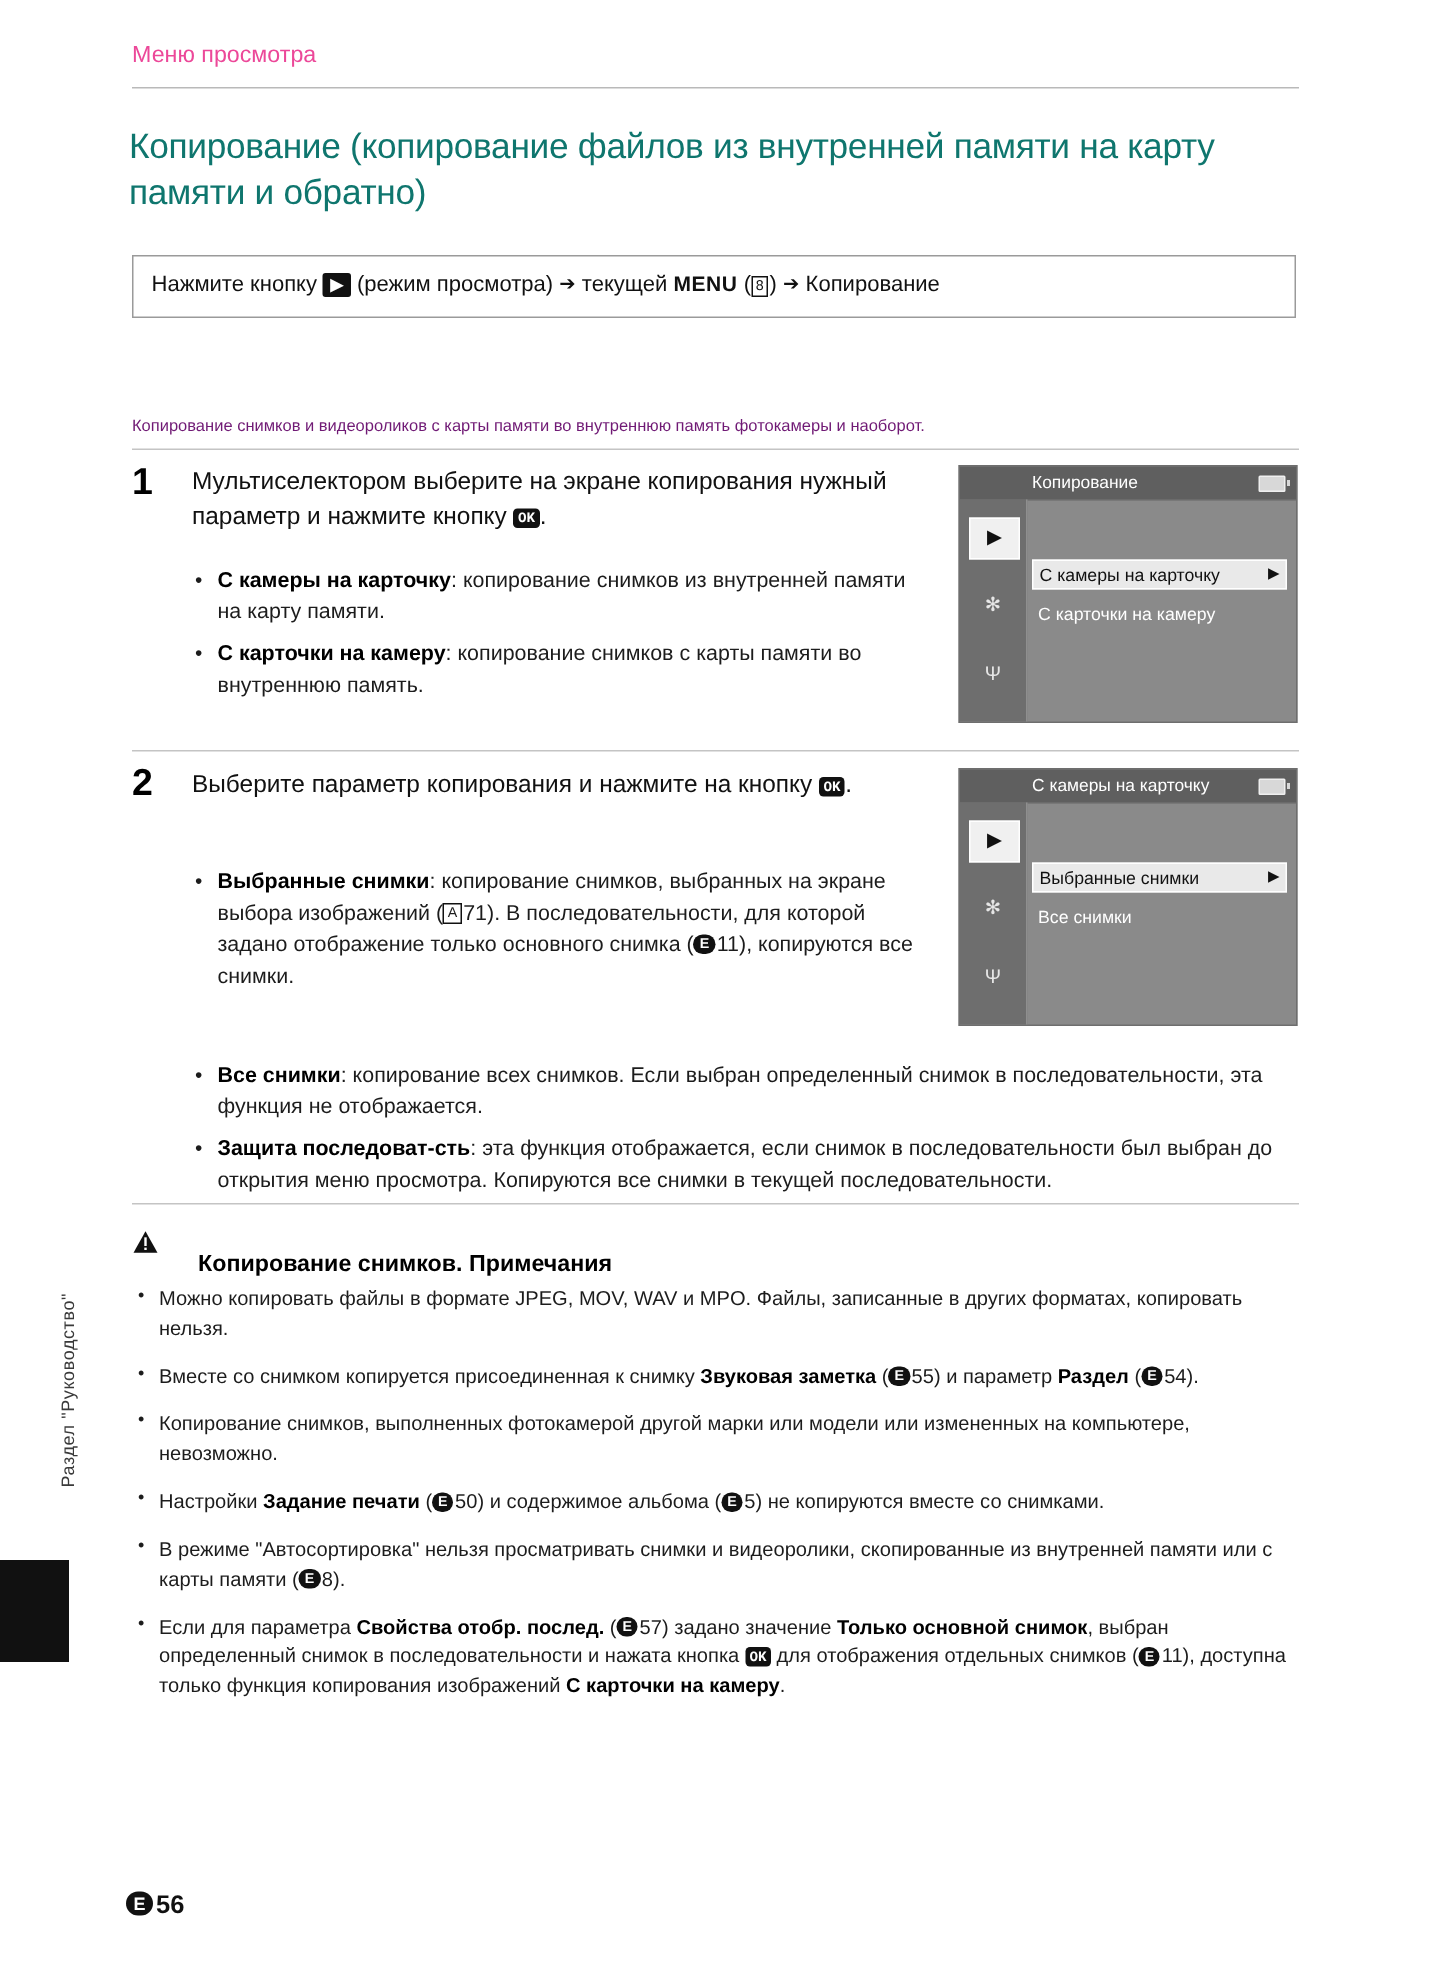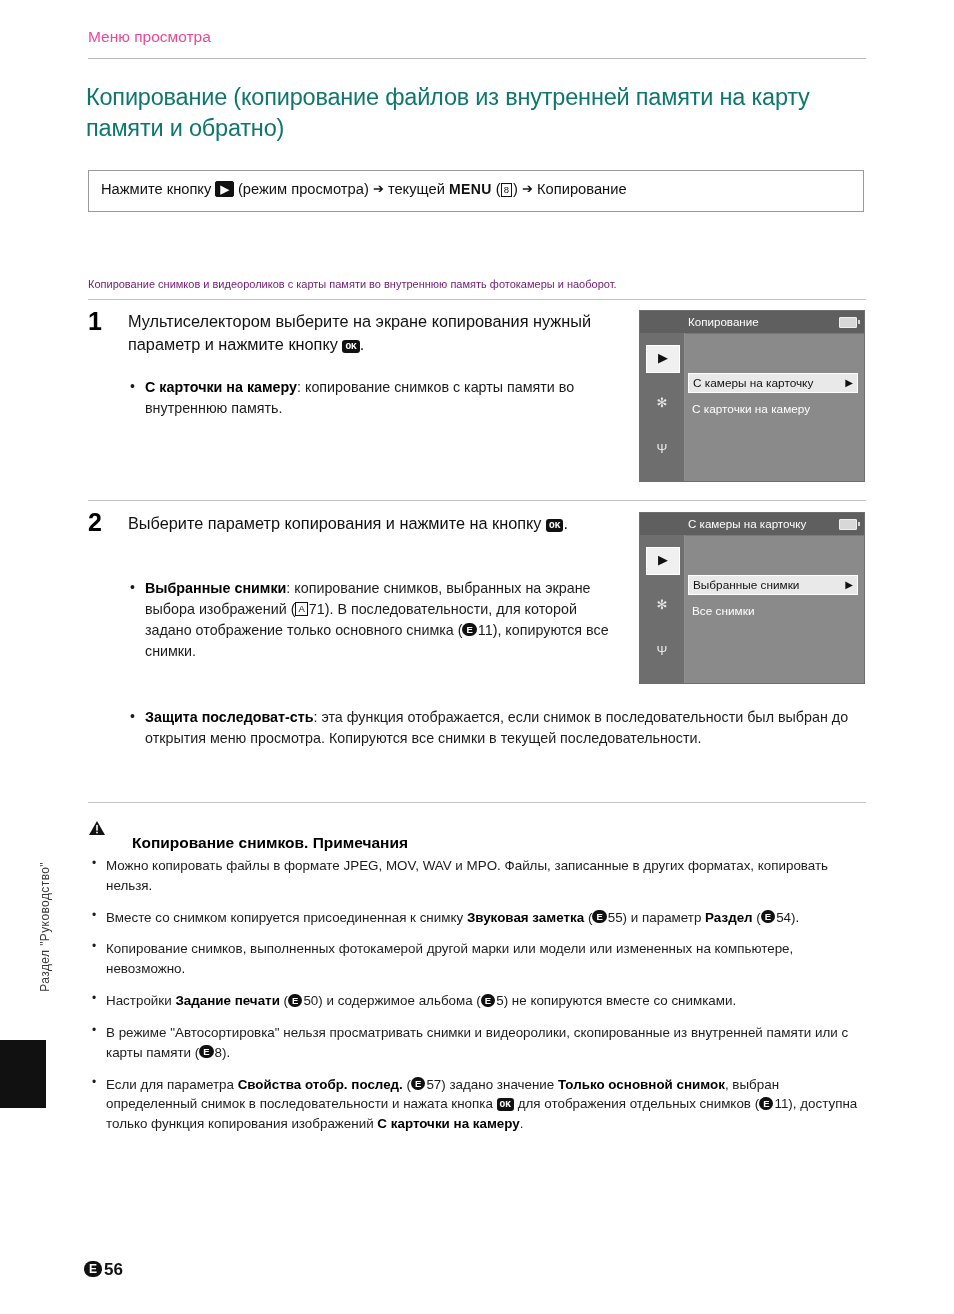--- a/index.html
+++ b/index.html
@@ -393,20 +393,23 @@
   <div class="sep" id="sep1"></div>
   <div class="sep" id="sep2"></div>
   <div class="sep" id="sep3"></div>
 
   <div class="stepnum" style="left:88px; top:307px;">1</div>
   <div class="steptext" style="left:128px; top:310px; width:492px;">
     <span>Мультиселектором выберите на экране копирования нужный параметр и нажмите кнопку&nbsp;</span><span class="okglyph">OK</span><span>.</span>
   </div>
   <div class="bullets" style="left:128px; top:377px; width:492px;">
     <div class="b">
+      <b>С камеры на карточку</b><span>: копирование снимков из внутренней памяти на карту памяти.</span>
+    </div>
+    <div class="b">
       <b>С карточки на камеру</b><span>: копирование снимков с карты памяти во внутреннюю память.</span>
     </div>
   </div>
 
   <div class="screen" style="left:639px; top:310px;">
     <div class="titlebar">
       <div class="t">Копирование</div>
       <div class="battery"></div>
     </div>
     <div class="rail">
@@ -428,20 +431,23 @@
   <div class="stepnum" style="left:88px; top:508px;">2</div>
   <div class="steptext" style="left:128px; top:512px; width:470px;">
     <span>Выберите параметр копирования и нажмите на кнопку&nbsp;</span><span class="okglyph">OK</span><span>.</span>
   </div>
   <div class="bullets" style="left:128px; top:578px; width:492px;">
     <div class="b">
       <b>Выбранные снимки</b><span>: копирование снимков, выбранных на экране выбора изображений (<span class="ref-sq">A</span>71). В последовательности, для которой задано отображение только основного снимка (<span class="ref">E</span>11), копируются все снимки.</span>
     </div>
   </div>
   <div class="bullets" style="left:128px; top:707px; width:740px;">
+    <div class="b">
+      <b>Все снимки</b><span>: копирование всех снимков. Если выбран определенный снимок в последовательности, эта функция не отображается.</span>
+    </div>
     <div class="b">
       <b>Защита последоват-сть</b><span>: эта функция отображается, если снимок в последовательности был выбран до открытия меню просмотра. Копируются все снимки в текущей последовательности.</span>
     </div>
   </div>
 
   <div class="screen" style="left:639px; top:512px;">
     <div class="titlebar">
       <div class="t">С камеры на карточку</div>
       <div class="battery"></div>
     </div>

